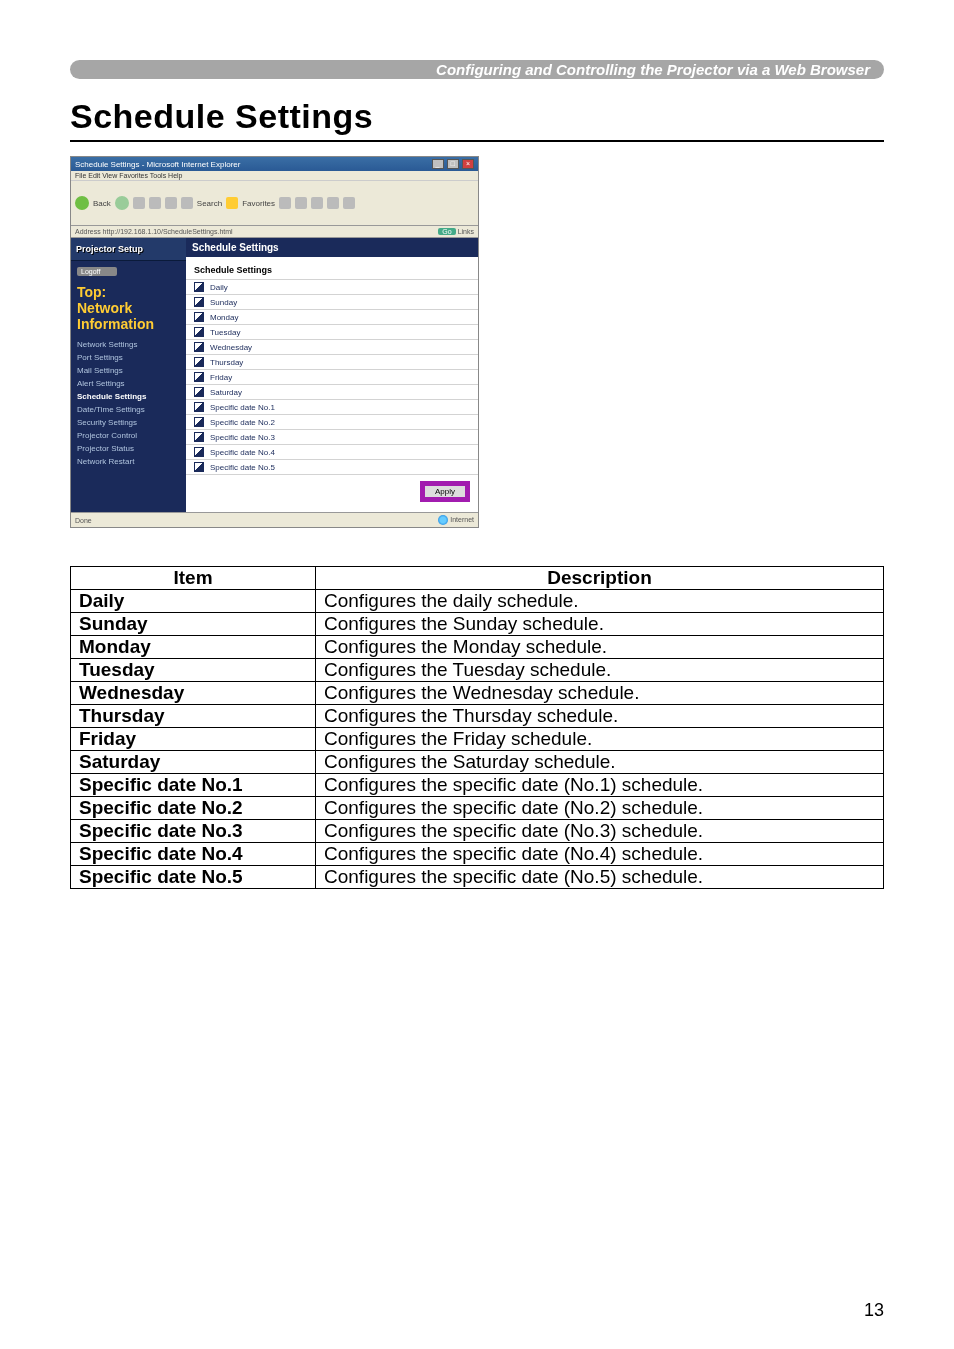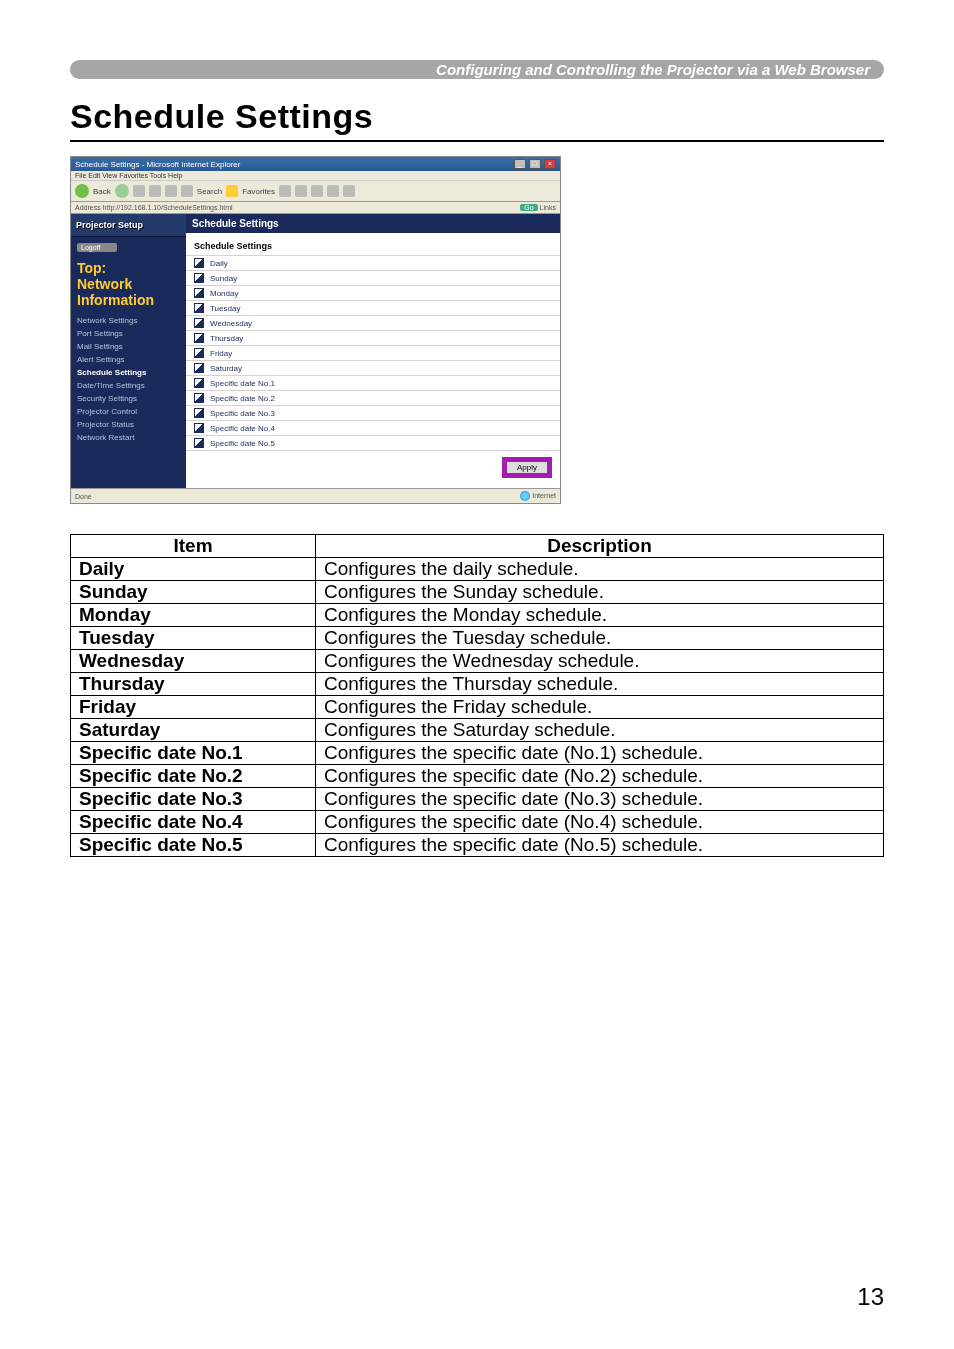--- a/index.html
+++ b/index.html
@@ -32,26 +32,26 @@
     font-size: 34px;
     color: #000;
     border-bottom: 2px solid #000;
     padding-bottom: 4px;
     margin-bottom: 14px;
     letter-spacing: 0.5px;
   }
 
   
   .shot {
-    width: 491px;
+    width: 409px;
     border: 1px solid #888;
     font-family: Tahoma, Arial, sans-serif;
     font-size: 9px;
     background: #fff;
-    margin-bottom: 30px;
+    margin-bottom: 38px;
   }
   .shot-titlebar {
     background: linear-gradient(#3a6ea5, #2a5a95);
     color: #fff;
     padding: 2px 4px;
     display: flex;
     justify-content: space-between;
     align-items: center;
     font-size: 8px;
   }
@@ -68,21 +68,21 @@
   .shot-menu {
     background: #ece9d8;
     color: #333;
     padding: 1px 4px;
     font-size: 7px;
   }
   .shot-toolbar {
     background: #ece9d8;
     border-top: 1px solid #ccc;
     border-bottom: 1px solid #999;
-    padding: 3px 4px;
+    padding: 15px 4px;
     display: flex;
     gap: 4px;
     align-items: center;
     font-size: 8px;
     color: #444;
   }
   .shot-toolbar .tico {
     width: 14px; height: 14px;
     border-radius: 50%;
     background: #6fbf44;
@@ -208,23 +208,23 @@
     text-align: center;
     font-weight: bold;
   }
   table.settings tbody td.item {
     font-weight: bold;
     width: 245px;
   }
 
   .page-num {
     position: absolute;
-    bottom: 38px;
+    bottom: 28px;
     right: 70px;
-    font-size: 24px;
+    font-size: 18px;
     color: #000;
   }
 </style>
 </head>
 <body>
 
 <div class="page">
   <div class="header-bar">Configuring and Controlling the Projector via a Web Browser</div>
   <h1 class="title">Schedule Settings</h1>
 

